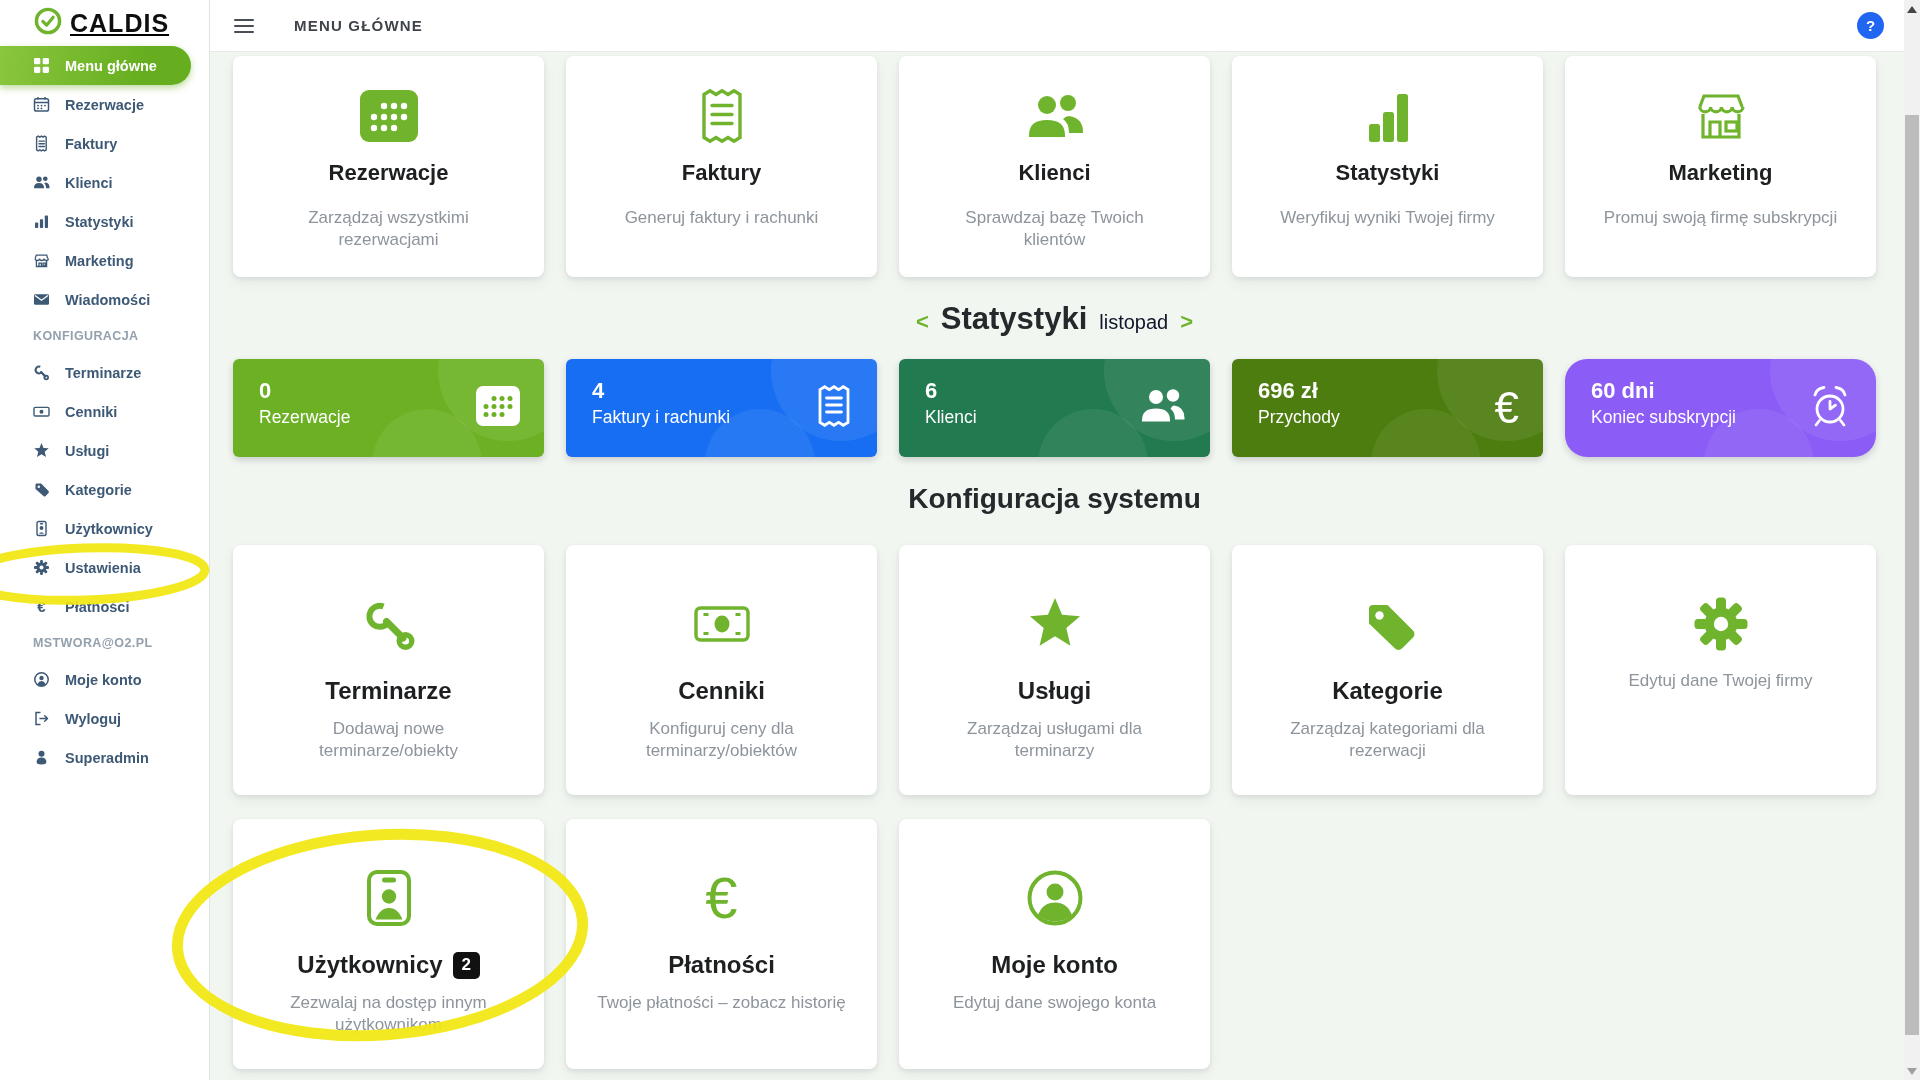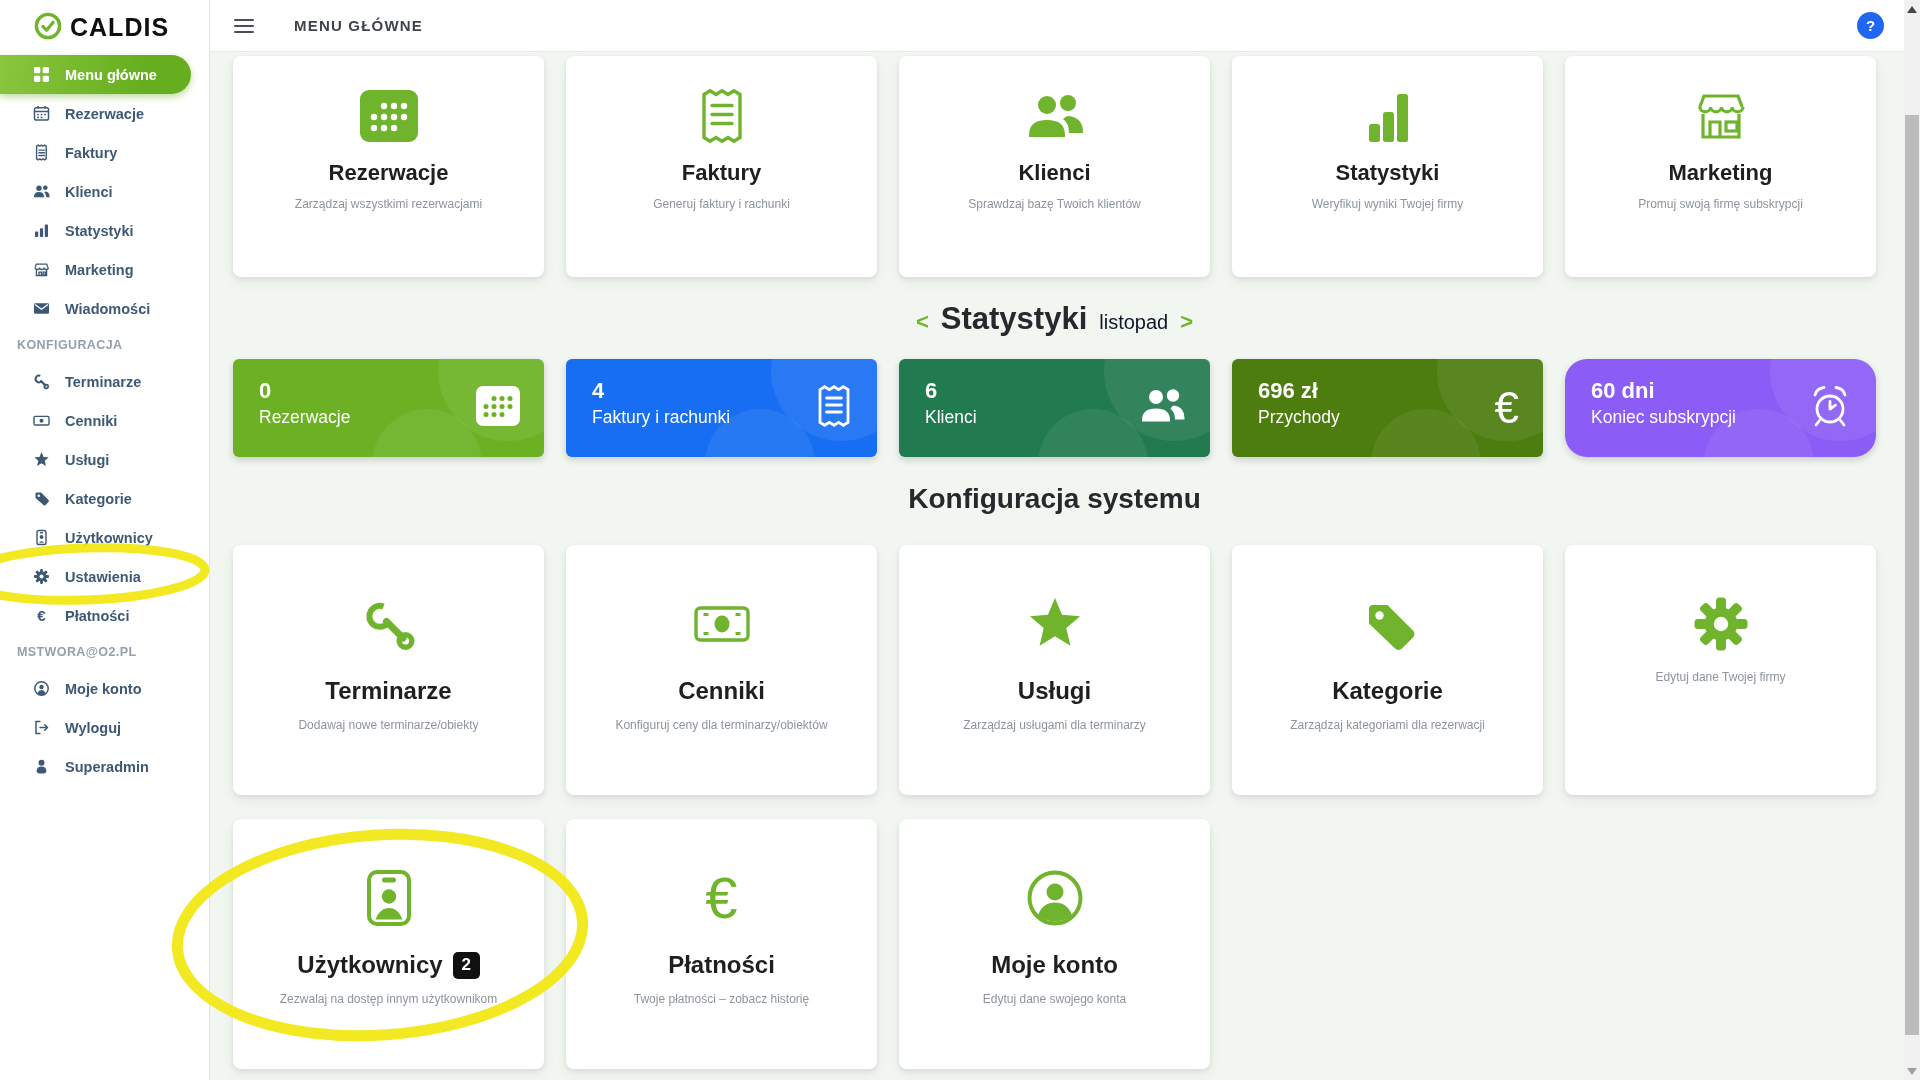--- a/index.html
+++ b/index.html
@@ -2,47 +2,47 @@
 <html><head>
 <meta charset="utf-8">
 <style>
   * { margin:0; padding:0; box-sizing:border-box; }
   html,body { width:1920px; height:1080px; overflow:hidden; }
   body { font-family:"Liberation Sans","DejaVu Sans",sans-serif; background:#f2f6f1; position:relative; }
   .app { display:flex; width:1920px; height:1080px; }
 
   
   .sidebar { width:210px; min-width:210px; background:#fff; border-right:1px solid #dfe3e6; z-index:5; }
-  .logo { display:flex; align-items:center; gap:7px; height:55px; padding-left:33px; cursor:pointer; }
+  .logo { display:flex; align-items:center; gap:7px; height:46px; padding-left:33px; cursor:pointer;text-decoration:underline; }
   .logo-text { font-size:25px; font-weight:800; letter-spacing:1px; color:#0f0f10; }
   .nav-item { height:39px; display:flex; align-items:center; padding-left:33px; gap:15px; cursor:pointer; color:#3d5976; }
   .nav-icon { width:17px; height:17px; display:flex; align-items:center; justify-content:center; flex:none; }
   .nav-icon svg { display:block; }
   .nav-label { font-size:14.5px; font-weight:600; white-space:nowrap; }
   .nav-item.active { background:linear-gradient(100deg,#8ac63e 0%,#66ae1f 75%); border-radius:0 21px 21px 0; margin-right:18px; color:#fff; box-shadow:0 3px 7px rgba(110,175,40,.45); }
-  .nav-section { height:34px; display:flex; align-items:center; padding-left:17px; font-size:12.5px; font-weight:700; letter-spacing:.4px; color:#93a0ad; }
+  .nav-section { height:34px; display:flex; align-items:center; padding-left:33px; font-size:12.5px; font-weight:700; letter-spacing:.4px; color:#93a0ad; }
   .euro-glyph { font-size:15px; font-weight:600; line-height:1; }
 
   
   .main { flex:1; display:flex; flex-direction:column; background:#f2f6f1; }
   .topbar { height:52px; background:#fff; border-bottom:1px solid #e6e8ea; display:flex; align-items:center; padding:0 36px 0 24px; }
   .hamburger { width:20px; display:flex; flex-direction:column; gap:4px; cursor:pointer; }
   .hamburger span { display:block; height:2px; background:#4a4f55; border-radius:1px; }
   .topbar-title { margin-left:40px; font-size:15px; font-weight:700; letter-spacing:1.2px; color:#3f444a; }
   .help-btn { margin-left:auto; width:27px; height:27px; border-radius:50%; background:#2066f0; color:#fff; font-size:15px; font-weight:700; display:flex; align-items:center; justify-content:center; border:none; cursor:pointer; }
 
   .content { flex:1; padding:4px 44px 0 23px; overflow:hidden; }
   .grid5 { display:grid; grid-template-columns:repeat(5,1fr); gap:22px; }
 
   
   .card { background:#fff; border-radius:8px; box-shadow:0 2px 5px rgba(25,35,45,.09),0 6px 14px rgba(25,35,45,.05); text-align:center; cursor:pointer; }
   .fcard { height:221px; padding-top:30px; }
   .card-icon { height:60px; display:flex; align-items:center; justify-content:center; color:#6fb42c; }
   .card-title { font-size:22px; font-weight:800; color:#1d1f21; margin-top:14px; display:flex; align-items:center; justify-content:center; gap:10px; }
-  .card-desc { font-size:12px; color:#8d949c; line-height:1.32; margin:11px auto 0; max-width:235px; }
+  .card-desc { font-size:17px; color:#8d949c; line-height:1.32; margin:21px auto 0; max-width:235px; }
   .ccard { height:250px; padding-top:46px; }
   .ccard .card-icon { height:66px; }
   .ccard .card-title { font-size:24px; margin-top:20px; }
   .ccard .card-desc { margin-top:13px; max-width:225px; }
   .card-desc.wide { max-width:285px; }
   .badge { background:#111; color:#fff; font-size:17px; font-weight:700; width:27px; height:27px; border-radius:5px; display:inline-flex; align-items:center; justify-content:center; }
   .euro-big { font-size:58px; font-weight:500; line-height:1; }
 
   
   .stats-heading { margin-top:24px; height:40px; display:flex; align-items:baseline; justify-content:center; gap:12px; margin-bottom:18px; }

